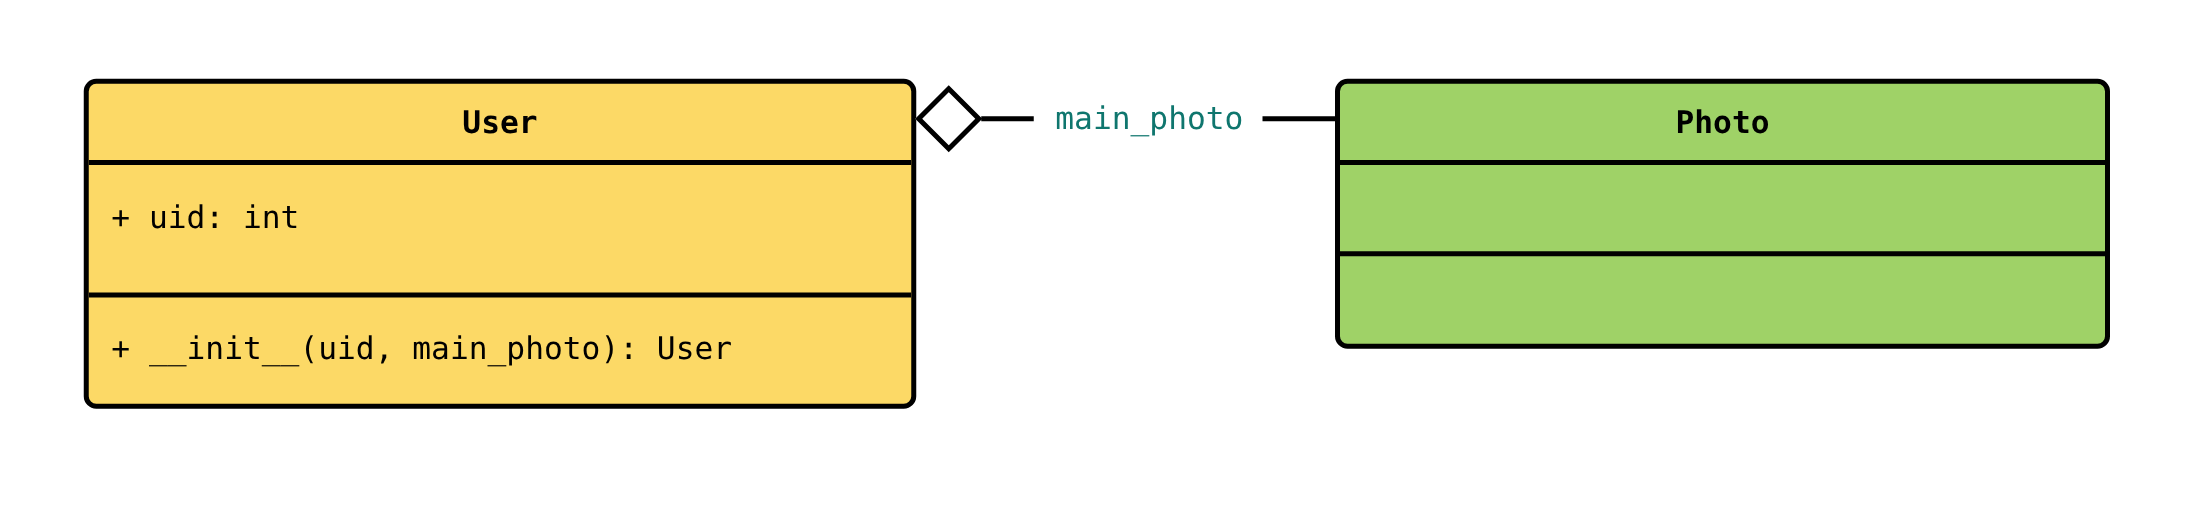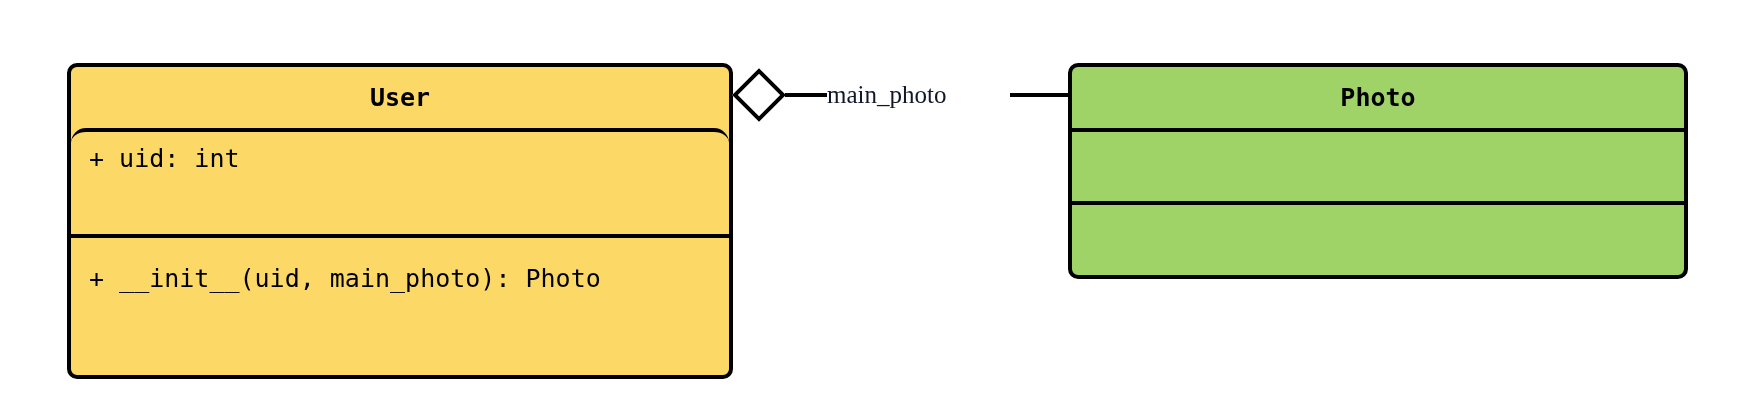--- a/index.html
+++ b/index.html
@@ -58,25 +58,25 @@
   }
   .member-line b {
     font-weight: bold;
   }
 
   
   #user-class {
     left: 67px;
     top: 63px;
     width: 666px;
-    height: 316px;
+    height: 264px;
     background: #FCD966;
   }
   #user-class .comp-name   { height: 61px; padding-top: 18px; }
-  #user-class .comp-attrs  { height: 106px; padding-top: 12px; border-radius: 15px; }
+  #user-class .comp-attrs  { height: 106px; padding-top: 27px; }
   #user-class .comp-methods{ height: 105px; padding-top: 26px; }
 
   
   #photo-class {
     left: 1068px;
     top: 63px;
     width: 620px;
     height: 216px;
     background: #9FD267;
   }
@@ -113,41 +113,41 @@
     left: 1010px;
     top: 93px;
     width: 60px;
   }
 
   #assoc-label {
     position: absolute;
     left: 827px;
     top: 80px;
     width: 185px;
+    text-align: center;
     font-size: 25px;
-    color: #0f172a;
+    color: #0f766e;
     line-height: 30px;
     white-space: pre;
-    font-family: Liberation Serif, serif;
   }
 </style>
 </head>
 <body>
 
 <div id="diagram-canvas">
 
   <div class="uml-class" id="user-class">
     <div class="compartment comp-name">
       <div class="class-name">User</div>
     </div>
     <div class="compartment comp-attrs">
       <div class="member-line">+ uid: int</div>
     </div>
     <div class="compartment comp-methods">
-      <div class="member-line">+ __init__(uid, main_photo): Photo</div>
+      <div class="member-line">+ __init__(uid, main_photo): User</div>
     </div>
   </div>
 
   <div class="assoc-diamond" id="aggregation-diamond"></div>
   <div class="assoc-line" id="assoc-line-left"></div>
   <div id="assoc-label">main_photo</div>
   <div class="assoc-line" id="assoc-line-right"></div>
 
   <div class="uml-class" id="photo-class">
     <div class="compartment comp-name">

